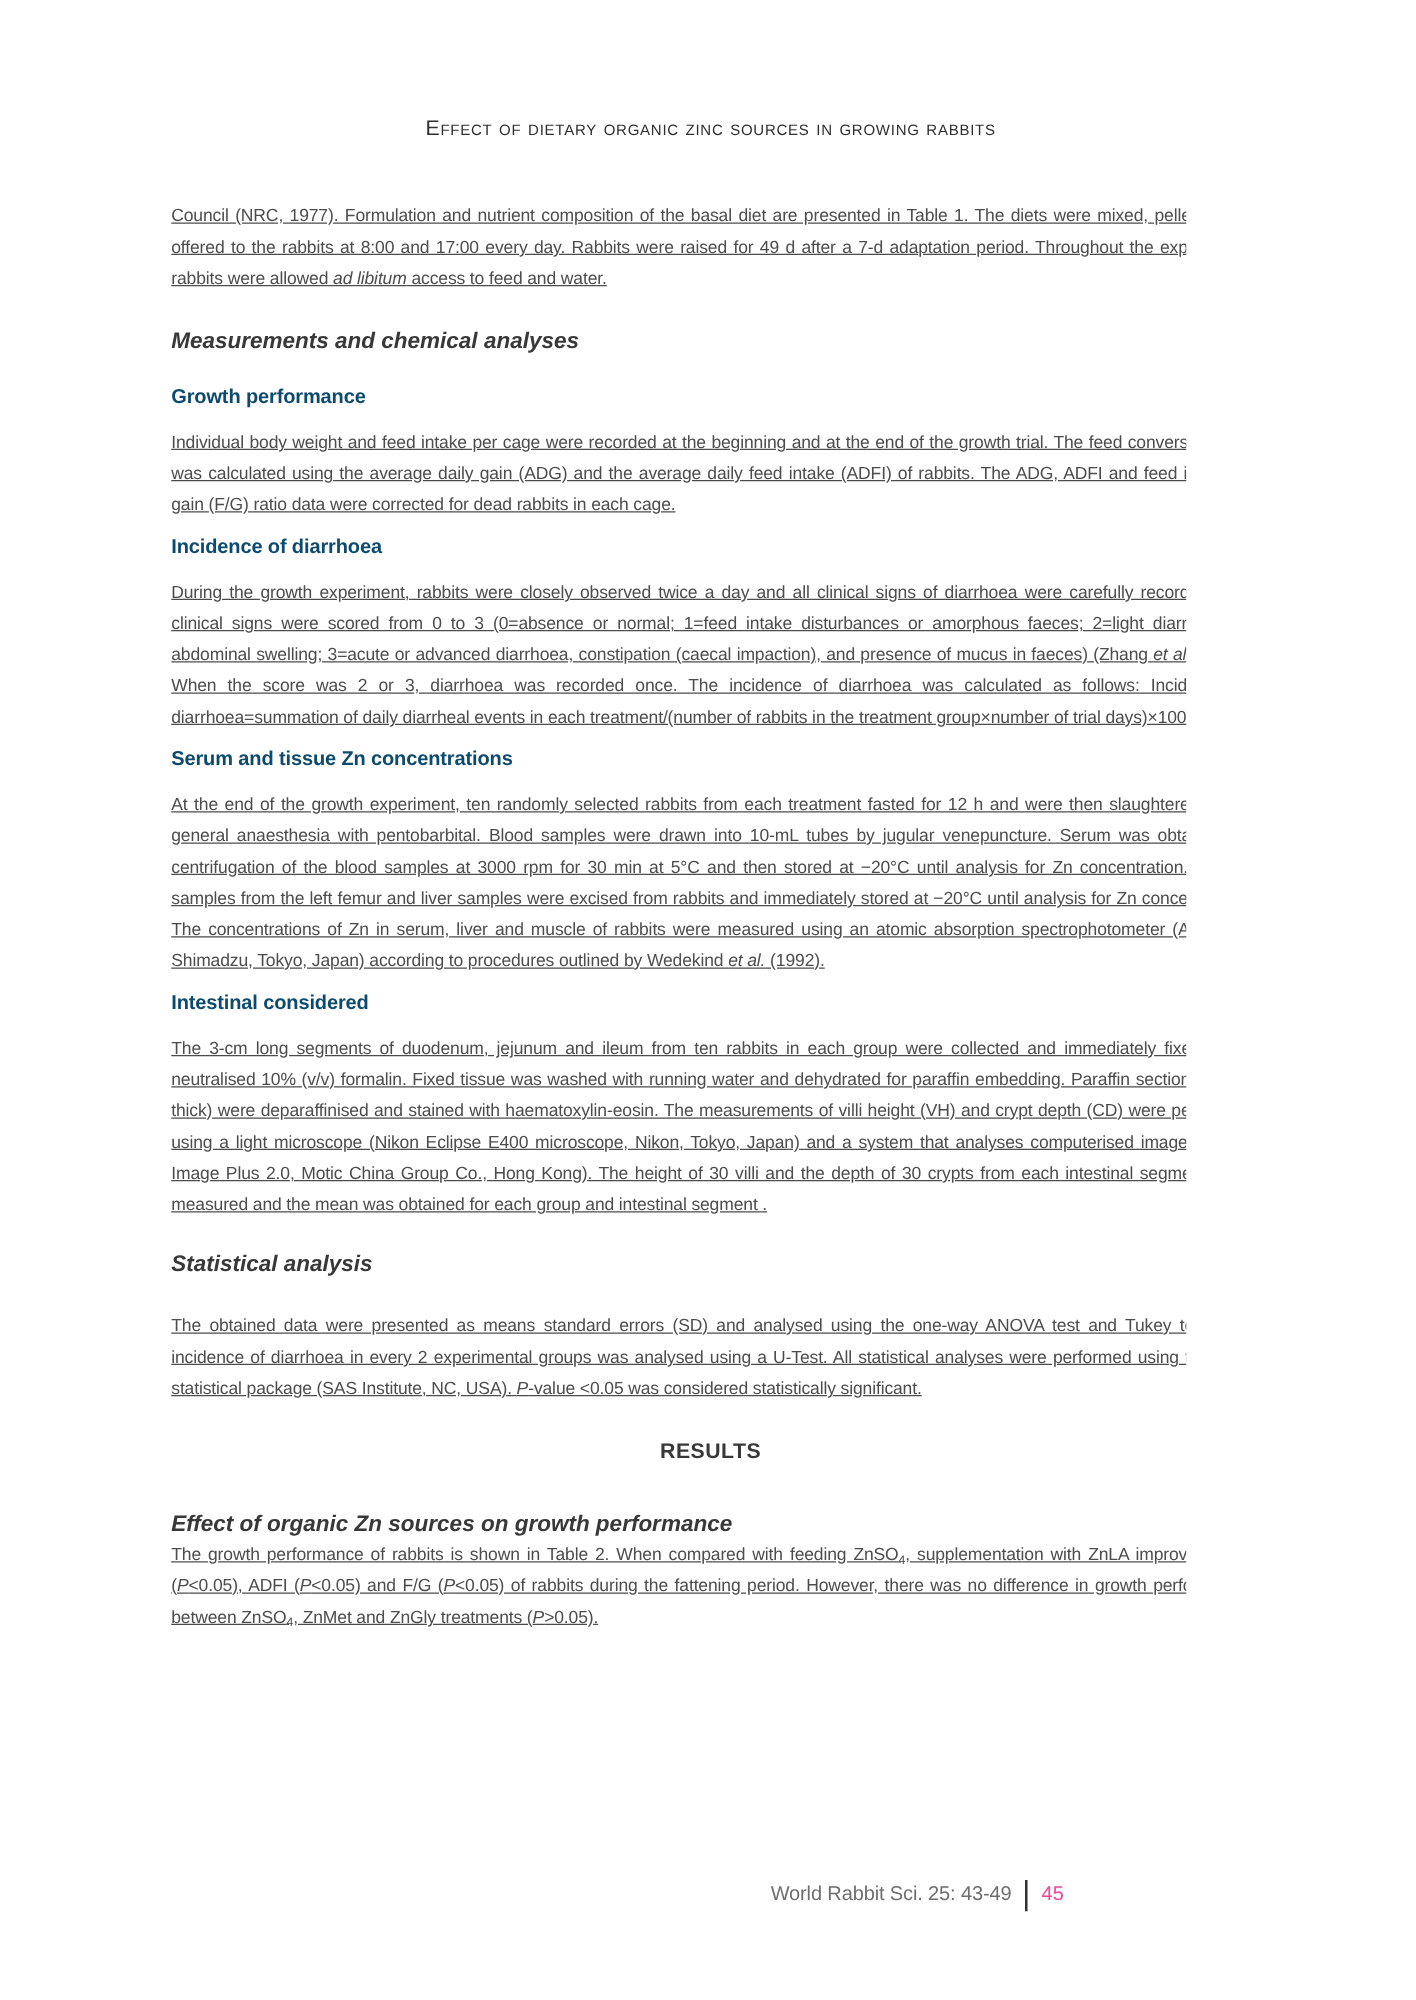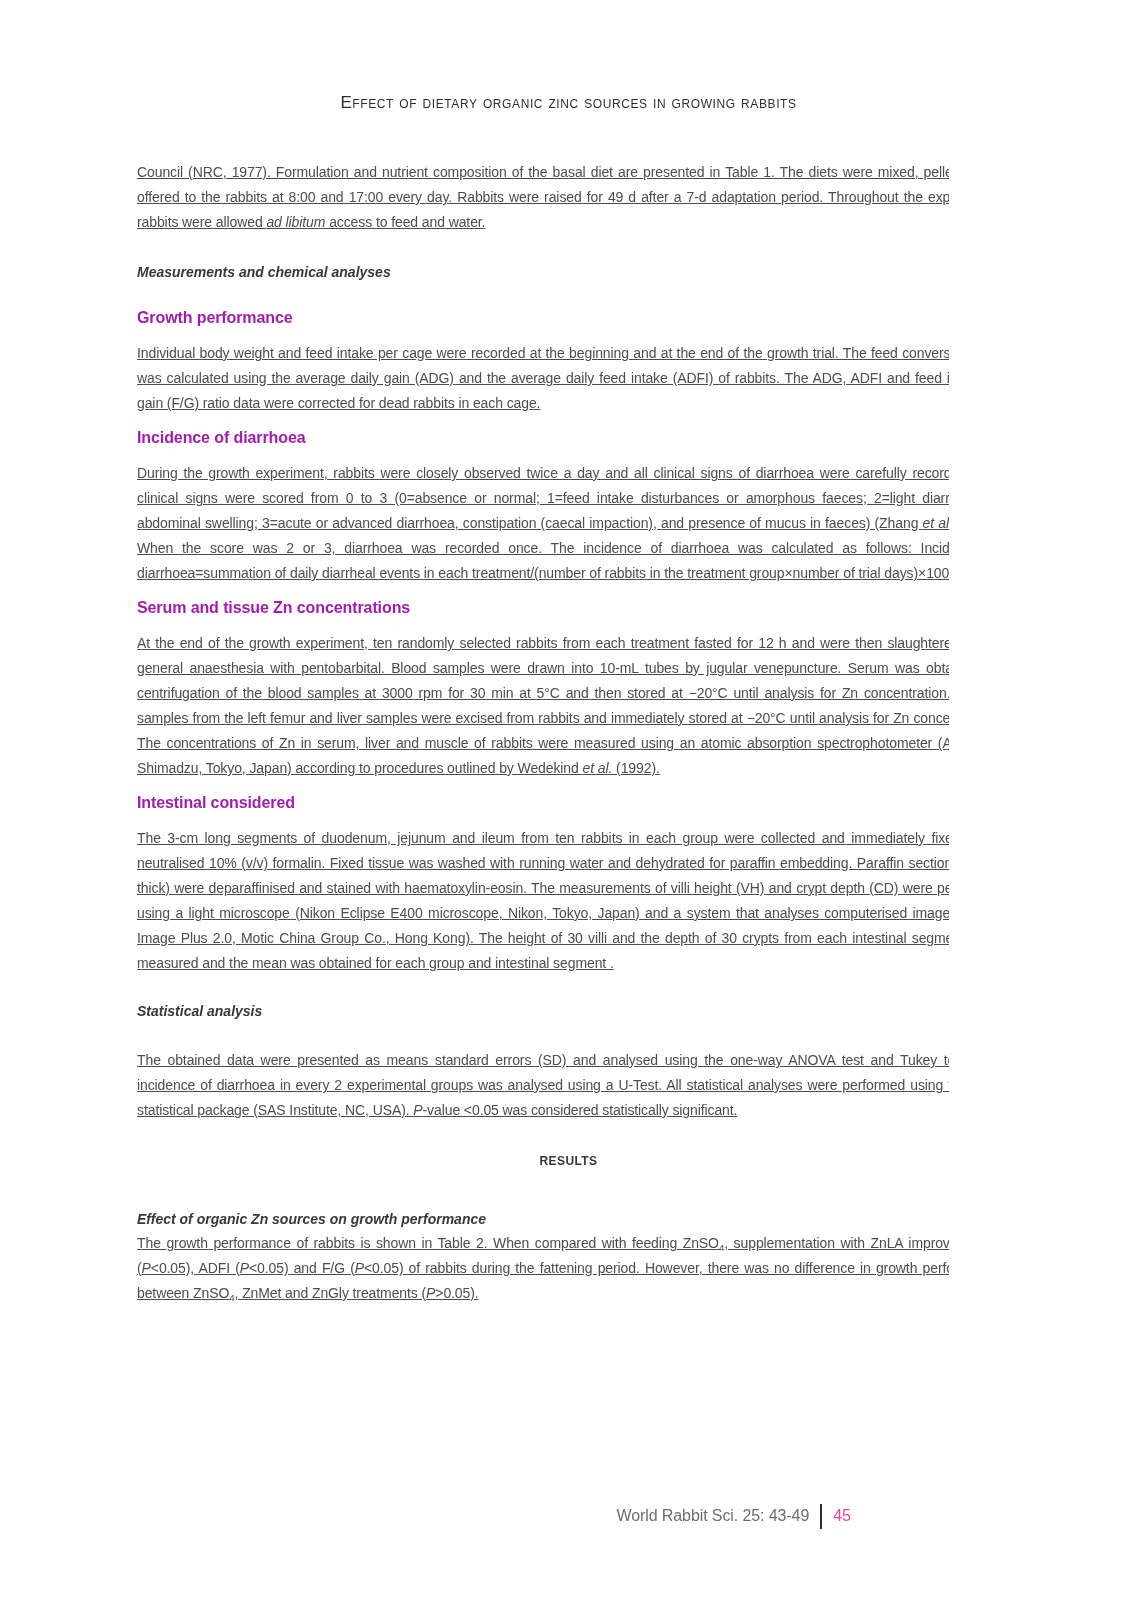--- a/index.html
+++ b/index.html
@@ -36,39 +36,39 @@
     font-size: 14px;
     line-height: 25px;
     letter-spacing: -0.1px;
     text-align: justify;
     color: #4c4c4c;
     text-decoration: underline;
   }
   p.body sub { font-size: 70%; vertical-align: -0.3em; line-height: 0; }
   h2.h-italic {
     margin: 25px 0 26px;
-    font-size: 14px;
+    font-size: 18px;
     line-height: 21px;
     font-weight: bold;
     font-style: italic;
     color: #383838;
   }
   h2.h-italic.tight-after { margin-bottom: 1px; }
   h3.h-sub {
     margin: 13px 0 14px;
     font-size: 16px;
     line-height: 18px;
     font-weight: bold;
     letter-spacing: -0.1px;
-    color: #a21caf;
+    color: #0c4a6e;
   }
   h2.h-center {
     margin: 28px 0 38px;
     text-align: center;
-    font-size: 12px;
+    font-size: 17px;
     line-height: 20px;
     font-weight: bold;
     letter-spacing: 0.4px;
     color: #383838;
   }
   .spacer-intro { margin-bottom: 27px !important; }
   .footer {
     position: absolute;
     top: 1503px;
     right: 98px;

